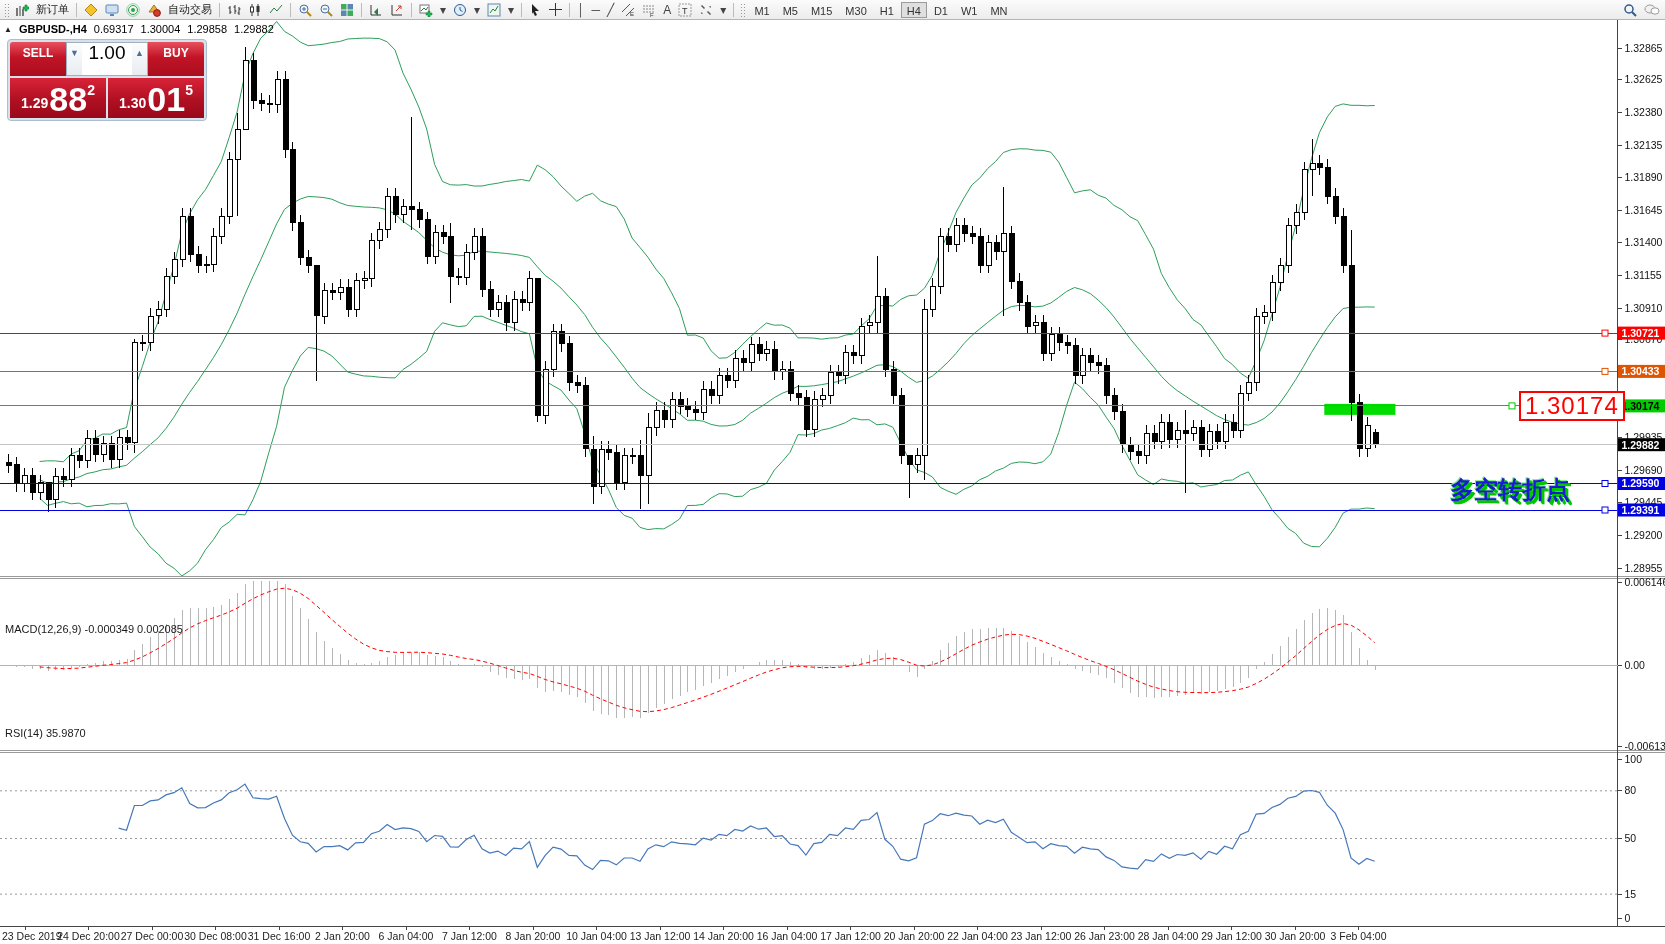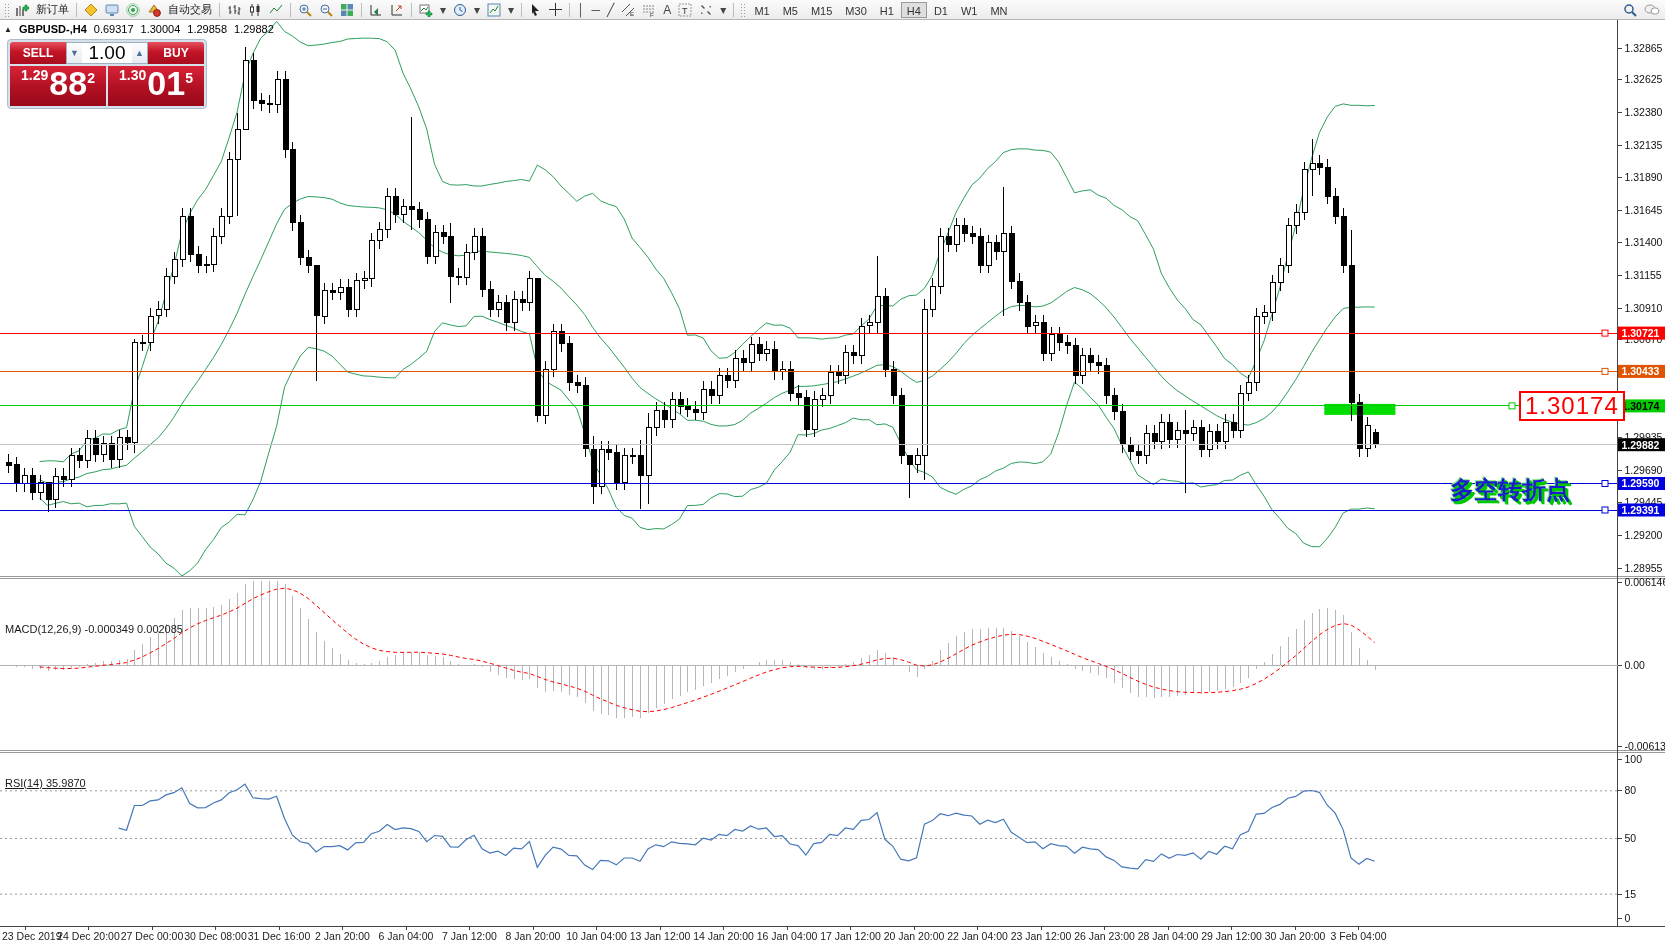--- a/index.html
+++ b/index.html
@@ -22,38 +22,38 @@
 
   
   .chart-title{position:absolute;left:4px;top:23px;z-index:4;font-size:11px;color:#000;
     display:flex;gap:7px;align-items:center;}
   .chart-title .sym{font-weight:bold;}
   .collapse{font-size:8px;color:#222;}
 
   
   .one-click{position:absolute;left:7px;top:39px;z-index:5;width:200px;background:#d7e1ec;
     border:1px solid #aebdcd;border-radius:4px;padding:2px;box-sizing:border-box;}
-  .oc-row1{display:flex;height:22px;gap:0;}
+  .oc-row1{display:flex;height:34px;gap:0;}
   .oc-btn{width:56px;color:#fff;font-weight:bold;font-size:12px;text-align:center;line-height:22px;
     background:linear-gradient(#e8505e,#c21426 45%,#a90e1e);}
   .oc-sell{border-radius:3px 0 0 0;}
   .oc-buy{border-radius:0 3px 0 0;}
   .oc-vol{flex:1;display:flex;background:#fff;border:1px solid #9fb0c2;box-sizing:border-box;}
   .oc-vol .arr{width:15px;text-align:center;font-size:9px;color:#4a6f9d;line-height:20px;background:linear-gradient(#fdfdfd,#e7ecf2);}
   .oc-vol .val{flex:1;text-align:center;font-size:19px;line-height:20px;color:#000;}
   .oc-row2{display:flex;gap:2px;margin-top:2px;height:40px;}
-  .oc-price{flex:1;display:flex;justify-content:center;color:#fff;
+  .oc-price{flex:1;display:flex;align-items:flex-end;justify-content:center;color:#fff;
     background:linear-gradient(#d82338,#b01022 55%,#98091a);padding:1px 2px 3px 2px;}
   .oc-price .sm{font-size:14px;font-weight:bold;margin:0 1px 4px 0;}
   .oc-price .bg{font-size:34px;font-weight:bold;line-height:32px;}
   .oc-price .sup{font-size:14px;font-weight:bold;align-self:flex-start;margin-top:3px;}
 
   
   .ind-label{position:absolute;left:5px;z-index:4;font-size:11px;color:#1a1a1a;}
-  .macd-label{top:579px;margin-top:44px;} .rsi-label{top:777px;text-decoration:underline;}
+  .macd-label{top:579px;margin-top:44px;} .rsi-label{top:727px;}
 
   
   .big-price-label{position:absolute;left:1519px;top:391px;z-index:6;border:2px solid #ff0000;
     background:#fff;color:#ff0000;font-size:24px;line-height:26px;padding:0 4px;letter-spacing:1px;}
   .cn-annotation{position:absolute;left:1450px;top:474px;z-index:6;font-size:24px;font-weight:bold;
     color:#1a1ad2;text-shadow:2px 2px 0 #00c800,3px 3px 0 #00c800,-1px -1px 0 #7de87d;}
 
   svg text{font-family:"Liberation Sans",sans-serif;}
   #chart-svg{position:absolute;left:0;top:20px;z-index:1;}
 </style>

